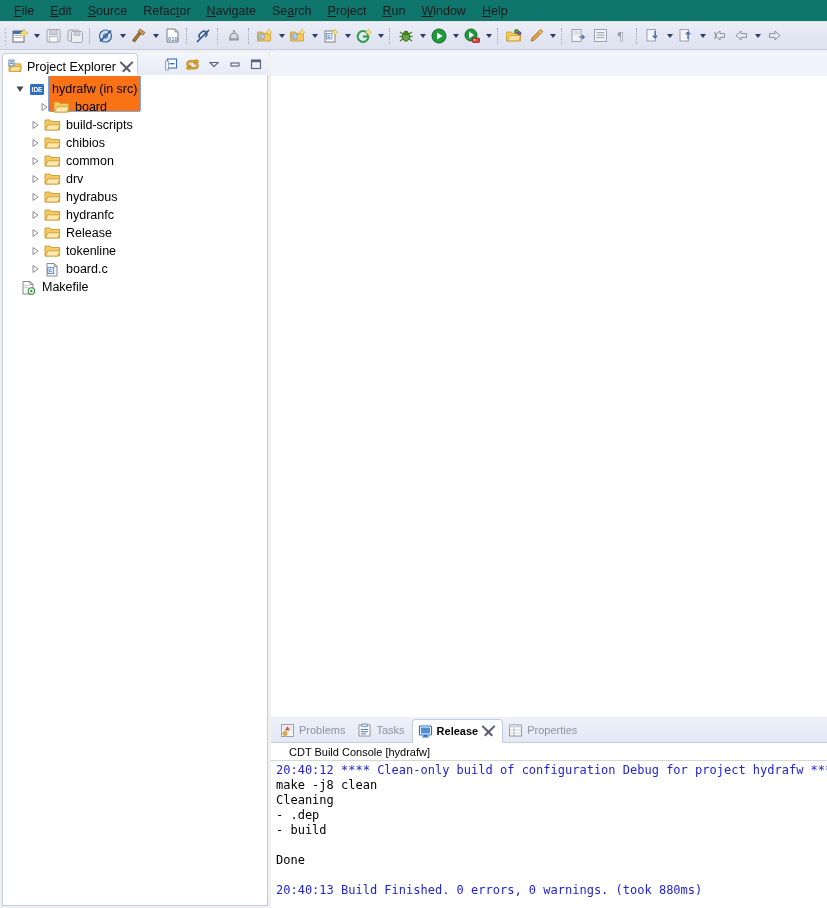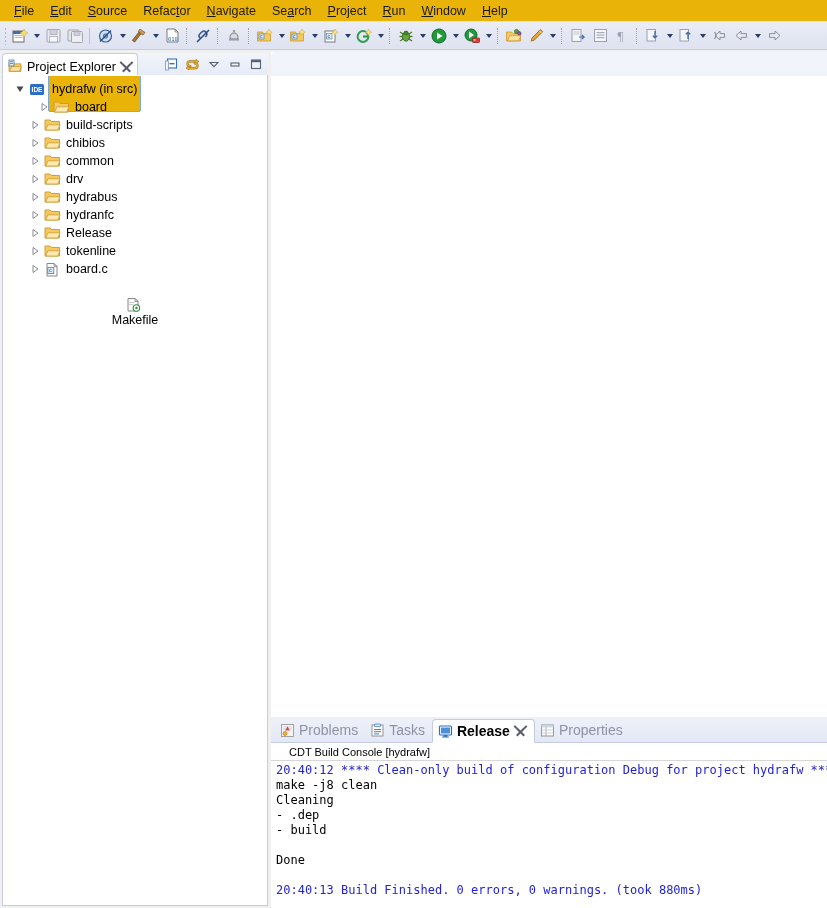--- a/index.html
+++ b/index.html
@@ -11,21 +11,21 @@
     font-family: "Liberation Sans", sans-serif;
     font-size: 12px;
     color: #000000;
     -webkit-font-smoothing: antialiased;
   }
   #app { position: relative; width: 827px; height: 908px; background: #f0f0f0; }
 
   
   .menubar {
     position: absolute; left: 0; top: 0; width: 827px; height: 22px;
-    background: #eab308;
+    background: #0f766e;
     display: flex; align-items: center; padding-left: 6px;
     border-bottom: 1px solid #e3e3e3;
   }
   .menu-item {
     padding: 2px 8px; font-size: 12.5px; color: #1a1a1a; cursor: default;
     white-space: nowrap;
   }
   .menu-item .mn { text-decoration: underline; }
 
   
@@ -105,21 +105,21 @@
     background: #ffffff; overflow: hidden; padding-top: 4px;
   }
   .tree-row {
     height: 18px; display: flex; align-items: center; position: relative;
     font-size: 12.5px; color: #000; white-space: nowrap; cursor: default;
   }
   .twisty { width: 16px; height: 18px; display: flex; align-items: center; justify-content: center; flex: none; }
   .tree-icon { width: 18px; height: 16px; display: flex; align-items: center; justify-content: center; flex: none; margin-right: 3px; }
   .tree-label { padding: 0 2px; line-height: 16px; }
   .tree-row.selected .tree-label {
-    background: #eab308; border: 1px solid #7aa9dd; border-radius: 2px;
+    background: #f97316; border: 1px solid #7aa9dd; border-radius: 2px;
     padding: 14px 3px; margin-left: -1px;
   }
 
   
   .editor-area {
     position: absolute; left: 271px; top: 52px; width: 556px; height: 665px;
     background: #ffffff;
   }
   .editor-top {
     position: absolute; left: 0; top: 0; width: 556px; height: 24px;
@@ -137,21 +137,21 @@
     background: #ffffff;
   }
   .bottom-tabrow {
     position: absolute; left: 0; top: 0; width: 556px; height: 25px;
     background: linear-gradient(to bottom, #eef1f9, #e3e8f5);
     display: flex; align-items: flex-end; padding-left: 4px;
     border-bottom: 1px solid #c5cbe0;
   }
   .btab {
     height: 24px; display: flex; align-items: center; gap: 4px;
-    padding: 0 7px 0 5px; font-size: 14px; color: #8d93a6; cursor: default;
+    padding: 0 7px 0 5px; font-size: 11px; color: #8d93a6; cursor: default;
     white-space: nowrap;
   }
   .btab.active {
     background: #ffffff; color: #000; font-weight: bold;
     border: 1px solid #c5cbe0; border-bottom: 1px solid #ffffff;
     border-top-left-radius: 4px; border-top-right-radius: 4px;
     position: relative; top: 1px;
   }
   .console-head {
     position: absolute; left: 0; top: 25px; width: 556px; height: 18px;
@@ -626,21 +626,21 @@
         <span class="tree-icon">
           <svg width="15" height="15" viewBox="0 0 15 15">
             <path d="M2 1.5 h7 l3 3 v9.5 h-10z" fill="#fdfdfd" stroke="#7b7b7b" stroke-width=".9"></path>
             <path d="M9 1.5 v3 h3z" fill="#dedede" stroke="#7b7b7b" stroke-width=".7"></path>
             <rect x="2.8" y="5.6" width="6" height="6" fill="#dce9f7" stroke="#4a7fb5" stroke-width=".8"></rect>
             <text x="4" y="10.4" font-family="Liberation Sans, sans-serif" font-size="6" fill="#2b63a8">c</text>
           </svg>
         </span>
         <span class="tree-label">board.c</span>
       </div>
-      <div class="tree-row" style=" flex-direction: column;">
+      <div class="tree-row" style="">
         <span class="twisty"></span>
         <span class="tree-icon">
           <svg width="15" height="15" viewBox="0 0 15 15">
             <path d="M2 1.5 h7 l3 3 v9.5 h-10z" fill="#fdfdfd" stroke="#7b7b7b" stroke-width=".9"></path>
             <path d="M9 1.5 v3 h3z" fill="#dedede" stroke="#7b7b7b" stroke-width=".7"></path>
             <rect x="3.2" y="5" width="5.5" height="1" fill="#c8c8c8"></rect>
             <rect x="3.2" y="7" width="4" height="1" fill="#c8c8c8"></rect>
             <circle cx="10.4" cy="11" r="3.2" fill="#ffffff" stroke="#2f8f3f" stroke-width="1.1"></circle>
             <circle cx="10.4" cy="11" r="1.2" fill="#2f8f3f"></circle>
           </svg>

